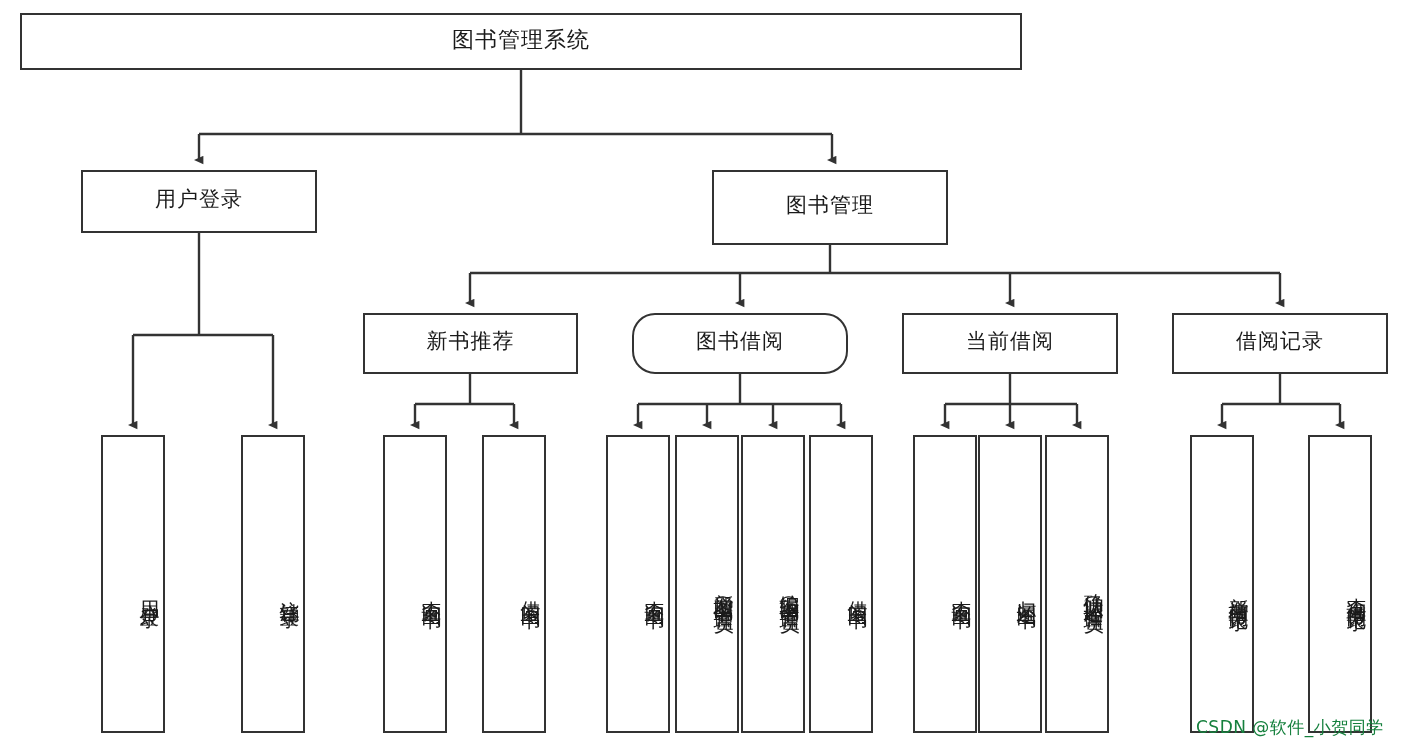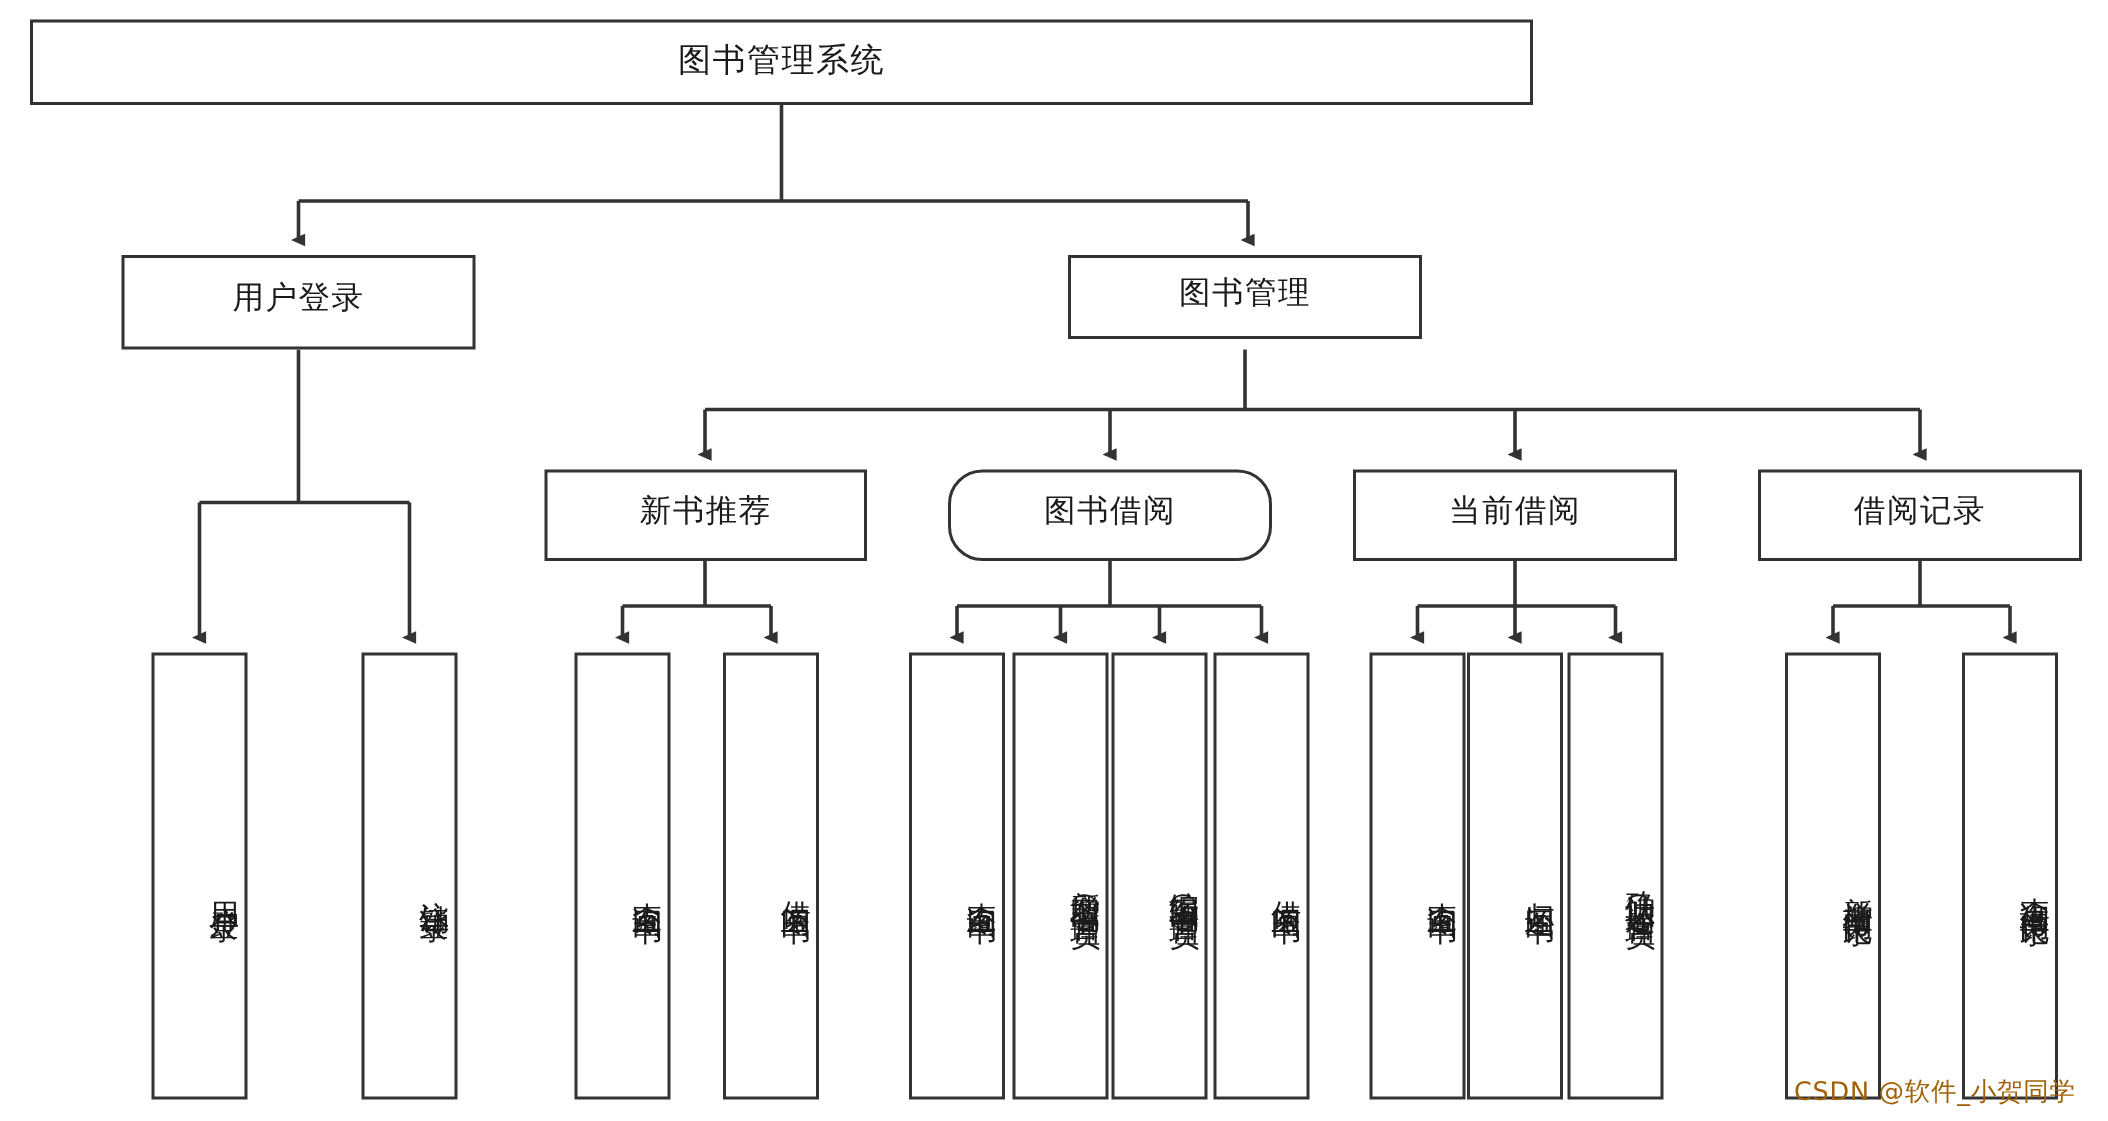--- a/index.html
+++ b/index.html
@@ -56,21 +56,21 @@
     padding-top: 14px;
   }
   .node.v .vtext {
     writing-mode: vertical-rl;
     text-orientation: upright;
     display: block;
   }
   .watermark {
     position: absolute;
     font-size: 17px;
-    color: #a16207;
+    color: #15803d;
     letter-spacing: 0.5px;
     white-space: nowrap;
   }
 </style>
 </head>
 <body>
 
 <div id="canvas">
 
   <svg id="wires" viewBox="0 0 1405 747">
@@ -124,21 +124,21 @@
     </g>
   </svg>
 
   <div class="node h root" style="left:20px; top:13px; width:1002px; height:57px;">
     <span>图书管理系统</span>
   </div>
 
   <div class="node h" style="left:81px; top:170px; width:236px; height:63px;">
     <span>用户登录</span>
   </div>
-  <div class="node h" style="left:712px; top:170px; width:236px; height:56px;">
+  <div class="node h" style="left:712px; top:170px; width:236px; height:75px;">
     <span>图书管理</span>
   </div>
 
   <div class="node h" style="left:363px; top:313px; width:215px; height:61px;text-align:center;">
     <span>新书推荐</span>
   </div>
   <div class="node h" style="left:632px; top:313px; width:216px; height:61px;border-radius:23px;">
     <span>图书借阅</span>
   </div>
   <div class="node h" style="left:902px; top:313px; width:216px; height:61px;">

